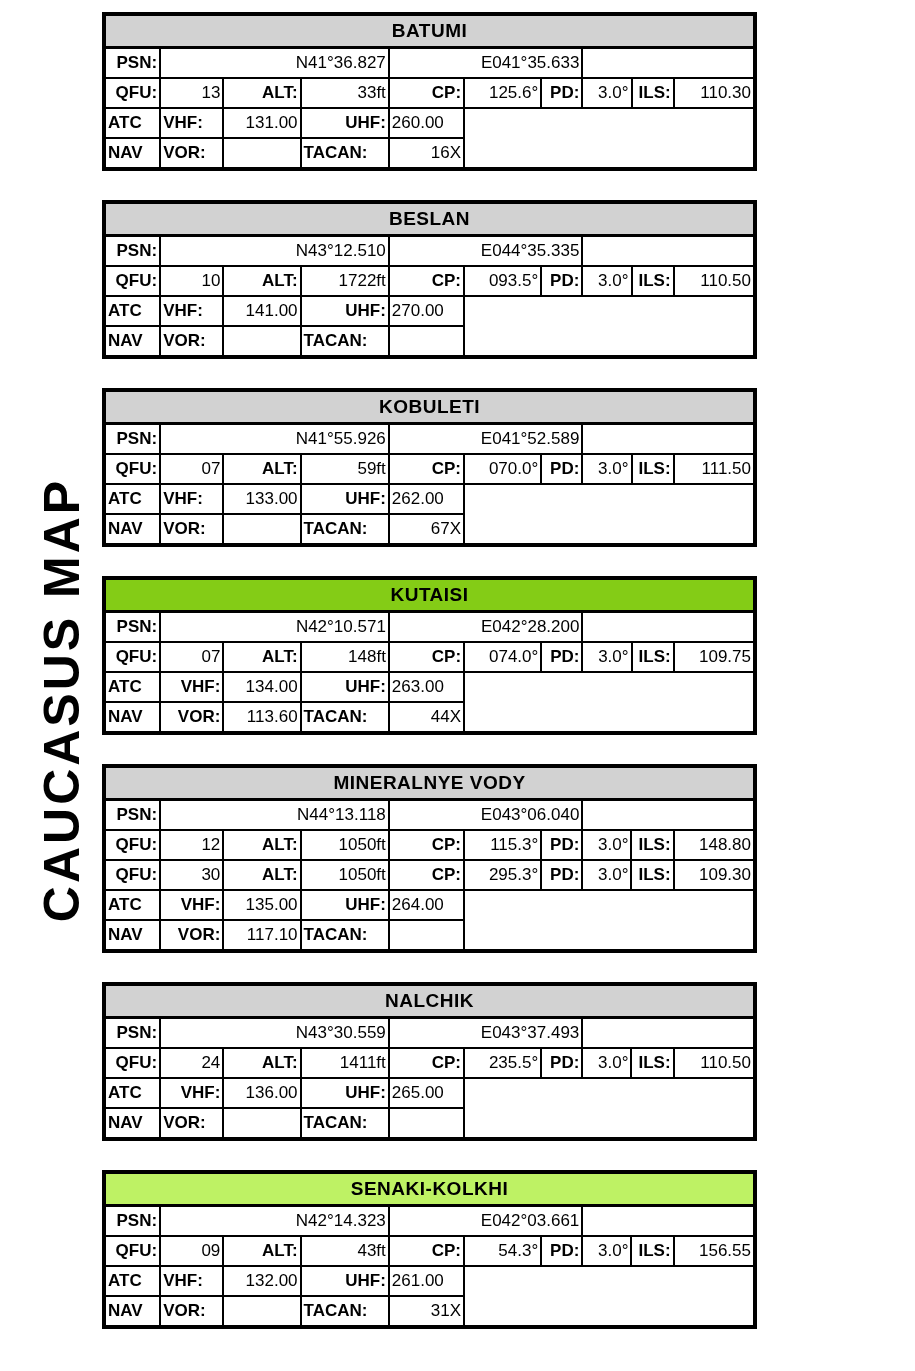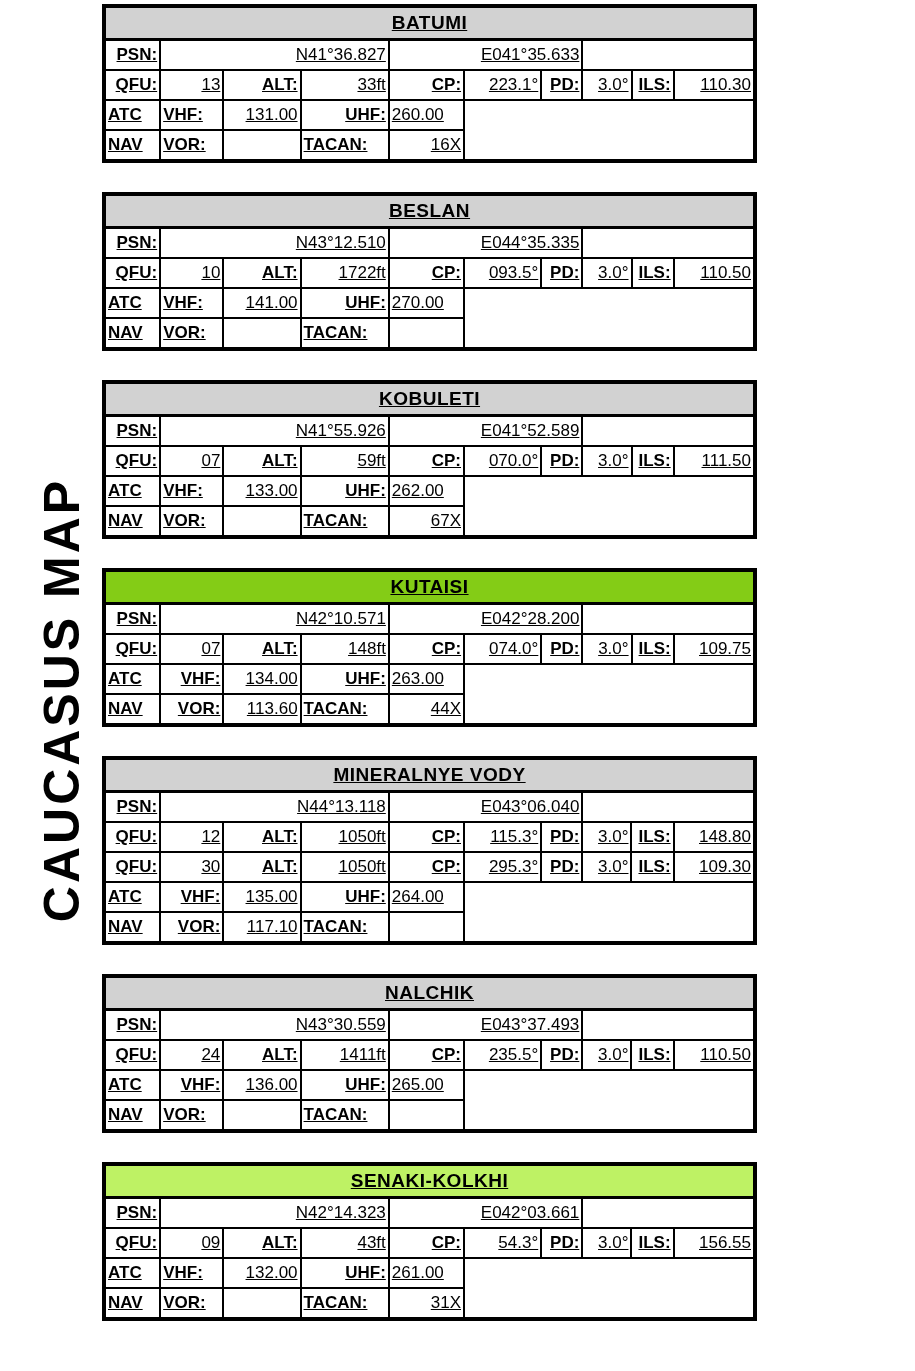--- a/index.html
+++ b/index.html
@@ -3,21 +3,21 @@
 <meta charset="utf-8">
 <style>
   html,body{margin:0;padding:0;background:#ffffff;}
   body{width:915px;height:1371px;font-family:"Liberation Sans",sans-serif;color:#000;}
   .sheet{position:relative;width:915px;height:1371px;overflow:hidden;}
   .vtitle{
     position:absolute;left:62px;top:700px;
     transform:translate(-50%,-50%) rotate(-90deg);
     font-weight:bold;font-size:50px;letter-spacing:3px;white-space:nowrap;
   }
-  .tables{position:absolute;left:102px;top:4px;width:660px;text-decoration:underline;}
+  .tables{position:absolute;left:102px;top:12px;width:660px;}
   table.af{
     border-collapse:collapse;table-layout:fixed;width:655px;
     margin:0 0 29px 0;border:4px solid #000;
   }
   table.af td{
     border:2px solid #000;height:28px;font-size:17px;
     padding:0 2px;overflow:hidden;white-space:nowrap;
   }
   tr.hdr td{
     font-weight:bold;font-size:19px;text-align:center;height:30px;
@@ -60,21 +60,21 @@
         <td class="al-c" colspan="3">N41°36.827</td>
         <td class="al-c" colspan="3">E041°35.633</td>
         <td colspan="3"></td>
       </tr>
       <tr>
         <td class="lab al-r">QFU:</td>
         <td class="al-c">13</td>
         <td class="lab al-r">ALT:</td>
         <td class="al-r pad-r">33ft</td>
         <td class="lab al-r">CP:</td>
-        <td class="al-c">223.1°</td>
+        <td class="al-c">125.6°</td>
         <td class="lab al-r">PD:</td>
         <td class="al-c">3.0°</td>
         <td class="lab al-r">ILS:</td>
         <td class="al-c">110.30</td>
       </tr>
       <tr>
         <td class="lab al-l">ATC</td>
         <td class="lab al-l">VHF:</td>
         <td class="al-c">131.00</td>
         <td class="lab al-r">UHF:</td>

